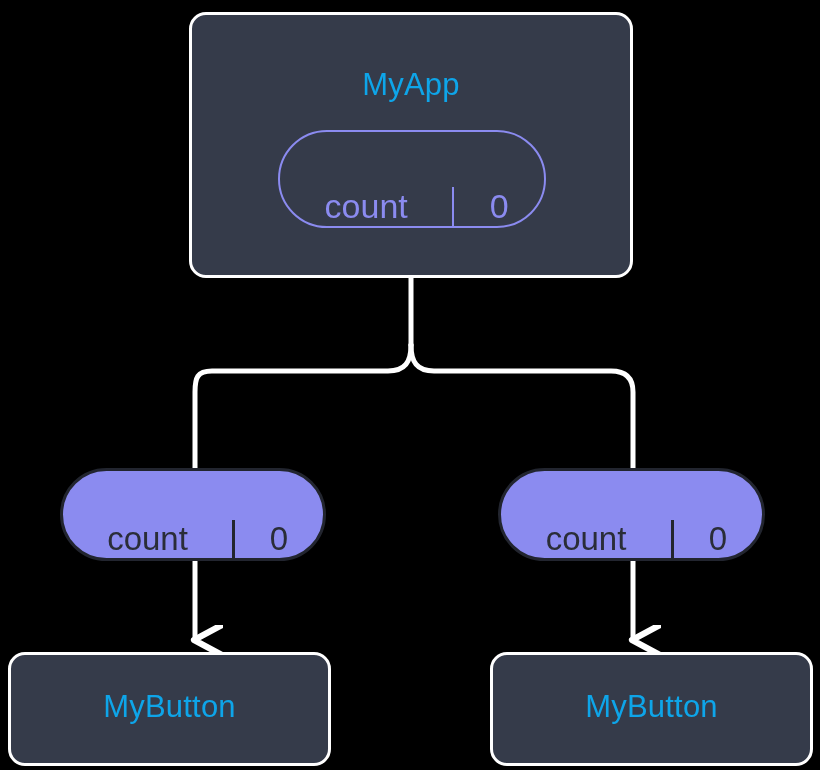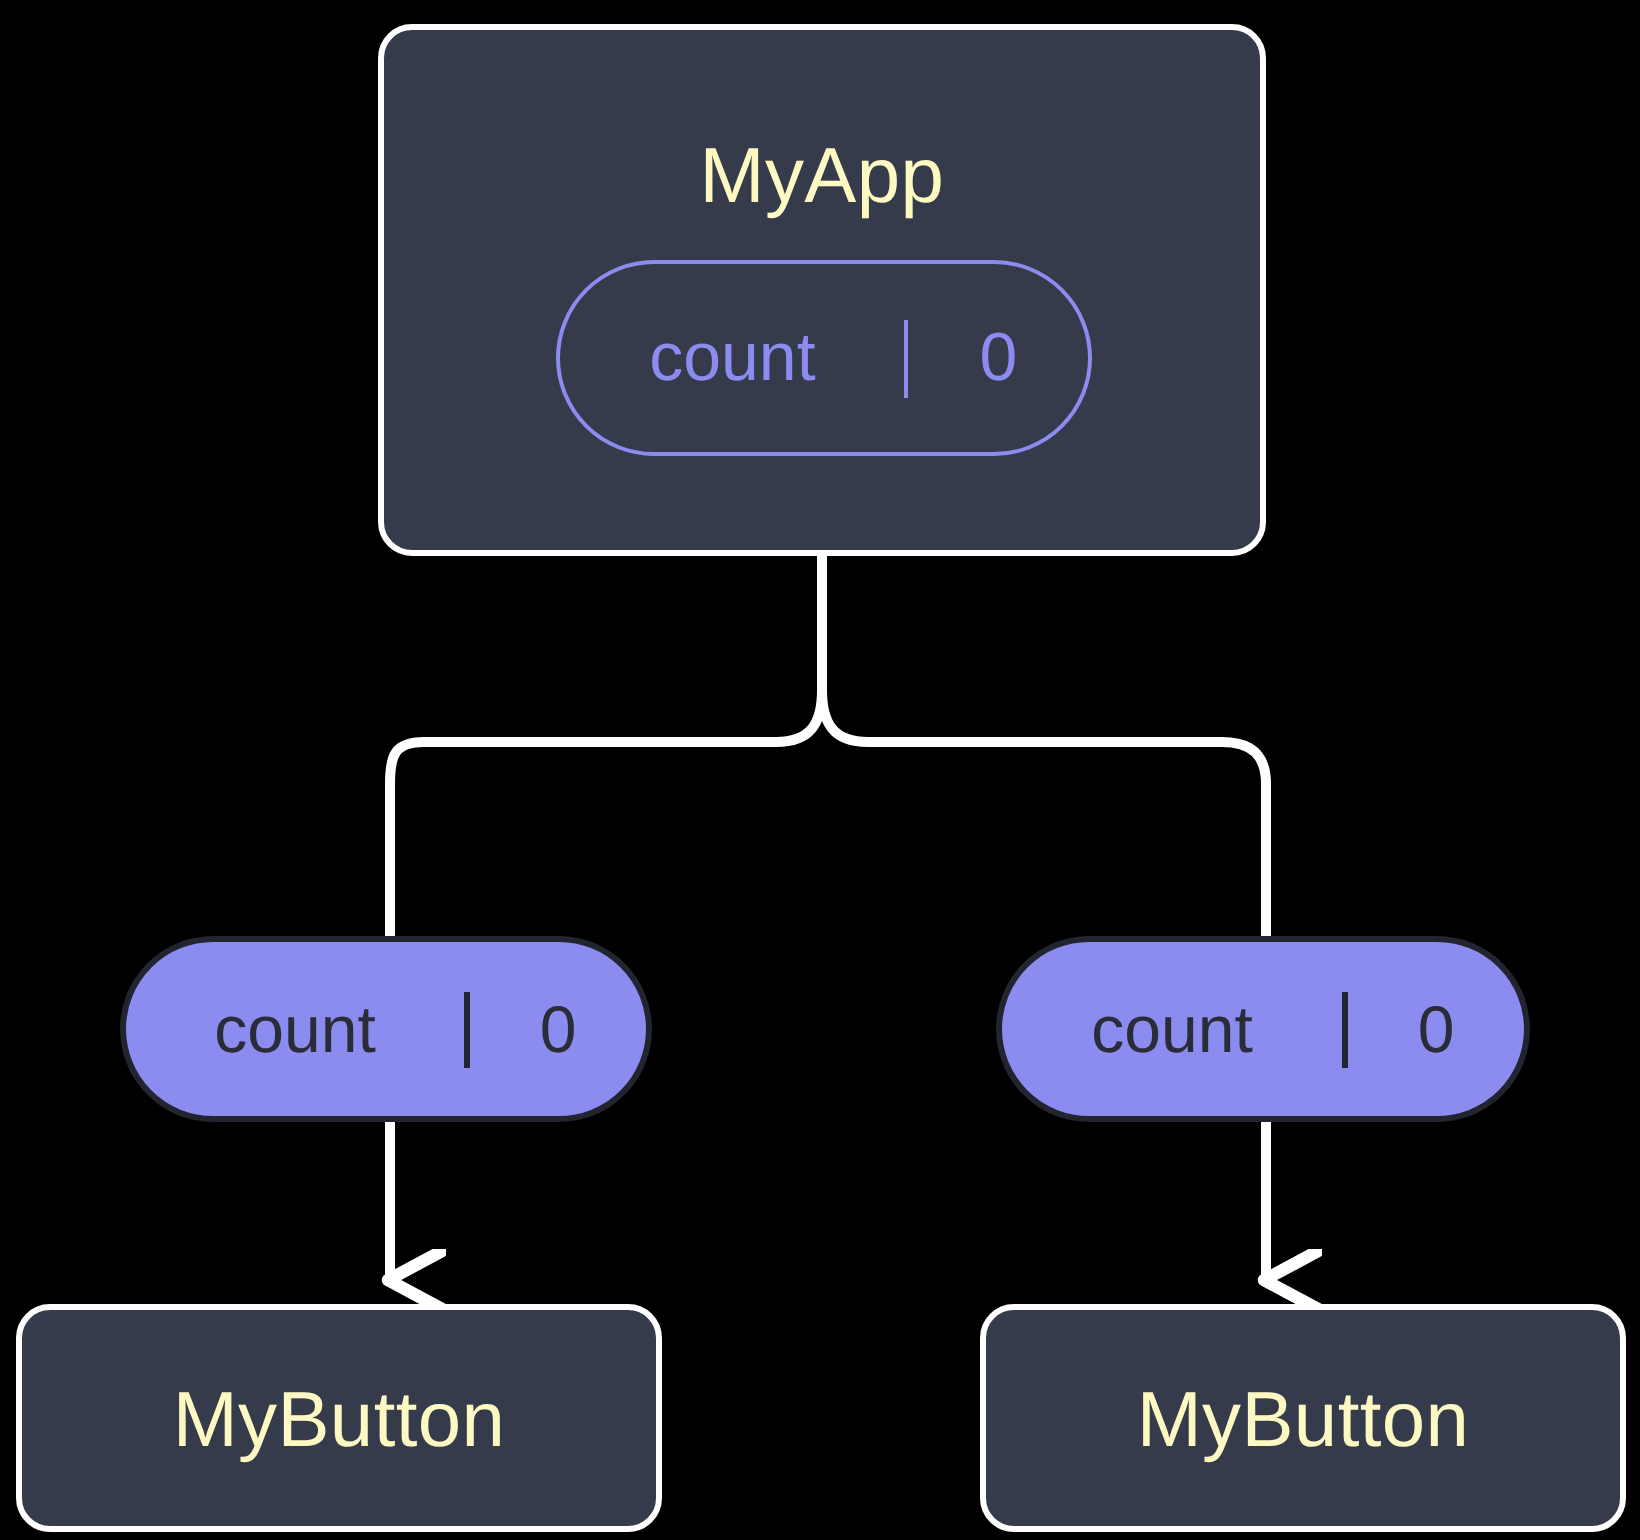--- a/index.html
+++ b/index.html
@@ -36,22 +36,22 @@
     background: #353b4a;
     border: 3px solid #ffffff;
     border-radius: 17px;
     z-index: 3;
   }
   .node-title {
     position: absolute;
     left: 0;
     right: 0;
     text-align: center;
-    color: #fef9c3;
-    font-size: 39px;
+    color: #0ea5e9;
+    font-size: 31px;
     font-weight: 400;
     letter-spacing: 0.2px;
     white-space: nowrap;
   }
 
   #root-node {
     left: 189px;
     top: 12px;
     width: 444px;
     height: 266px;
@@ -72,21 +72,21 @@
     width: 323px;
     height: 114px;
   }
   #leaf-node-right .node-title { top: 34px; }
 
   
   .pill {
     position: absolute;
     box-sizing: border-box;
     display: flex;
-    align-items: center;
+    align-items: flex-end;
     z-index: 4;
   }
   .pill-key,
   .pill-val {
     display: flex;
     align-items: center;
     justify-content: center;
     box-sizing: border-box;
     white-space: nowrap;
   }

